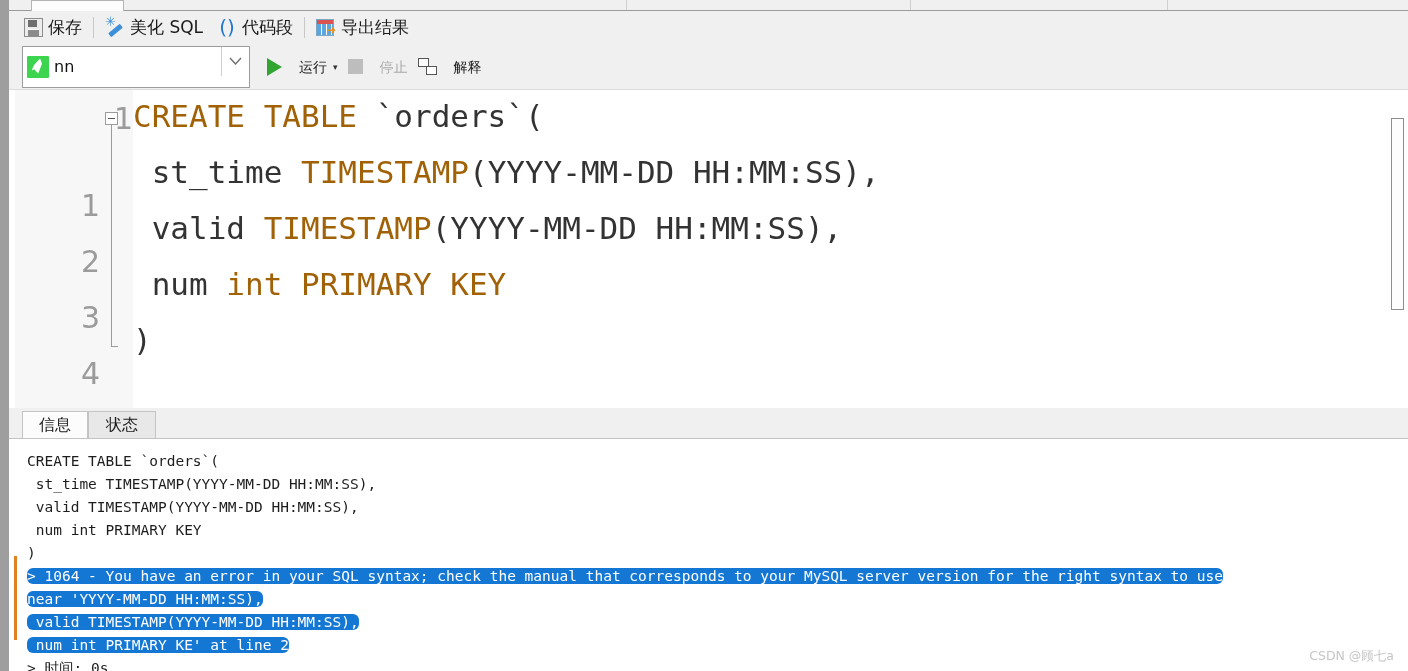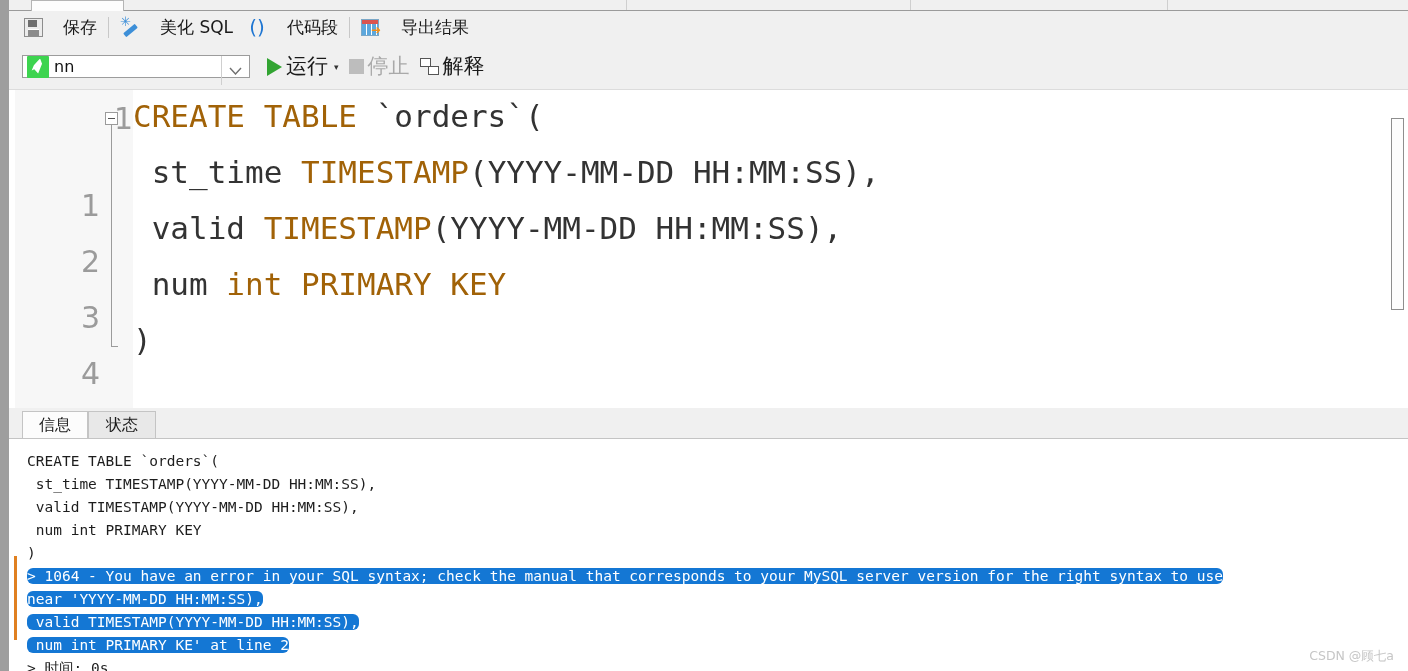--- a/index.html
+++ b/index.html
@@ -30,21 +30,21 @@
   .tab-tick { position: absolute; top: 0; width: 1px; height: 10px; background: #cfcfcf; }
 
   
   .toolbar {
     position: absolute; left: 9px; top: 11px; right: 0; height: 33px;
     background: #f0f0f0;
     display: flex; align-items: center; padding-left: 8px;
   }
   .tb-item {
     display: flex; align-items: center; height: 28px;
-    padding: 0 7px; gap: 20px; cursor: default;
+    padding: 0 7px; gap: 5px; cursor: default;
     white-space: nowrap;
   }
   .tb-label {
     font-size: 17px; color: #1a1a1a;
     font-family: "DejaVu Sans", "Liberation Sans", sans-serif;
     line-height: 1;
   }
   .tb-sep { width: 1px; height: 21px; background: #c8c8c8; margin: 0 4px; }
 
   .ico { display: inline-block; position: relative; flex: none; }
@@ -98,21 +98,21 @@
     content: "➜"; position: absolute; left: 10px; top: 5px;
     font-size: 12px; color: #f0901c; line-height: 1;
   }
 
   
   .toolbar2 {
     position: absolute; left: 9px; top: 44px; right: 0; height: 45px;
     background: #f0f0f0; display: flex; align-items: center; padding-left: 13px;
   }
   .combo {
-    height: 23px; background: #ffffff; border: 1px solid #9c9c9c;
+    height: 42px; background: #ffffff; border: 1px solid #9c9c9c;
     display: flex; align-items: center; position: relative;
   }
   .combo.db { width: 228px; }
   .combo.schema { width: 238px; margin-left: 18px; }
   .combo-icon-dolphin {
     width: 22px; height: 22px; margin-left: 4px; flex: none;
     background: #3dd44f; position: relative; border-radius: 1px;
   }
   .combo-icon-dolphin::before {
     content: ""; position: absolute; left: 4px; top: 3px;
@@ -139,22 +139,22 @@
     align-items: center; justify-content: center;
   }
   .combo-arrow svg { display: block; }
 
   .run-group { display: flex; align-items: center; margin-left: 13px; gap: 2px; }
   .act {
     display: flex; align-items: center; gap: 4px; height: 30px;
     padding: 0 4px; white-space: nowrap;
   }
   .act-label {
-    font-size: 21px; color: #1a1a1a;
-    font-family: "DejaVu Sans", "Liberation Sans", sans-serif; line-height: 1;
+    font-size: 14px; color: #1a1a1a;
+    font-family: "DejaVu Sans", "Liberation Sans", sans-serif; line-height: 1; margin-left: 13px;
   }
   .act.disabled .act-label { color: #a9a9a9; }
   .ico-play { width: 0; height: 0; border-left: 15px solid #32a432;
     border-top: 9px solid transparent; border-bottom: 9px solid transparent; }
   .caret-small { font-size: 9px; color: #333; margin-left: 2px; }
   .ico-stop { width: 15px; height: 15px; background: #bdbdbd; }
   .ico-explain { width: 19px; height: 17px; position: relative; }
   .ico-explain::before {
     content: ""; position: absolute; left: 0; top: 0; width: 9px; height: 7px;
     border: 1px solid #555; background: #fff;

